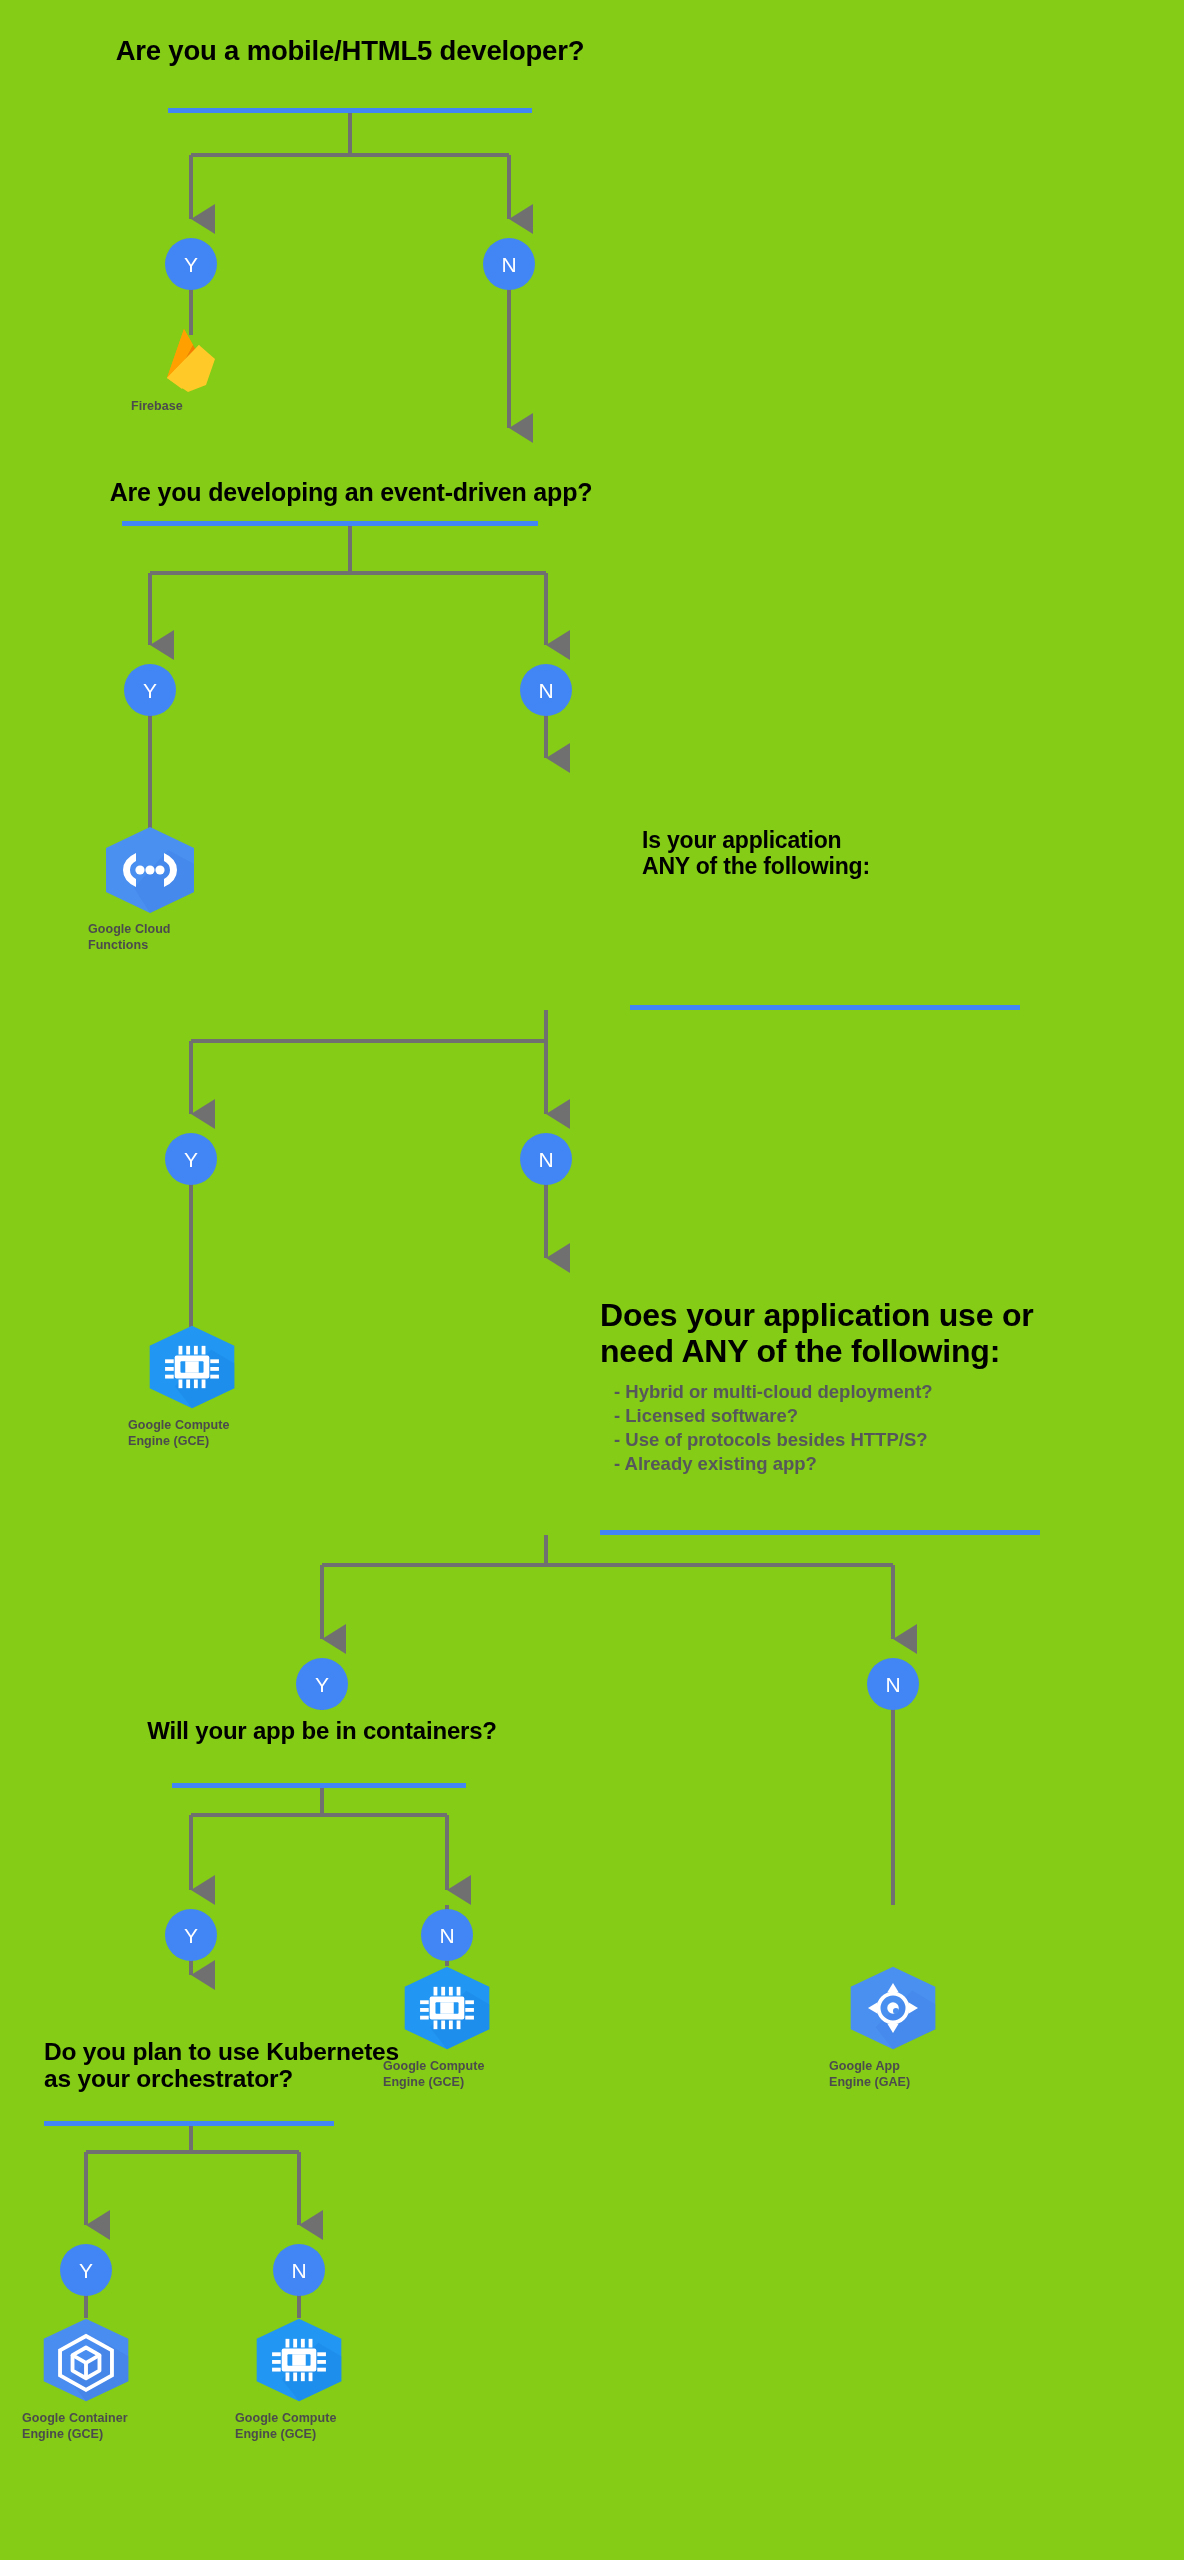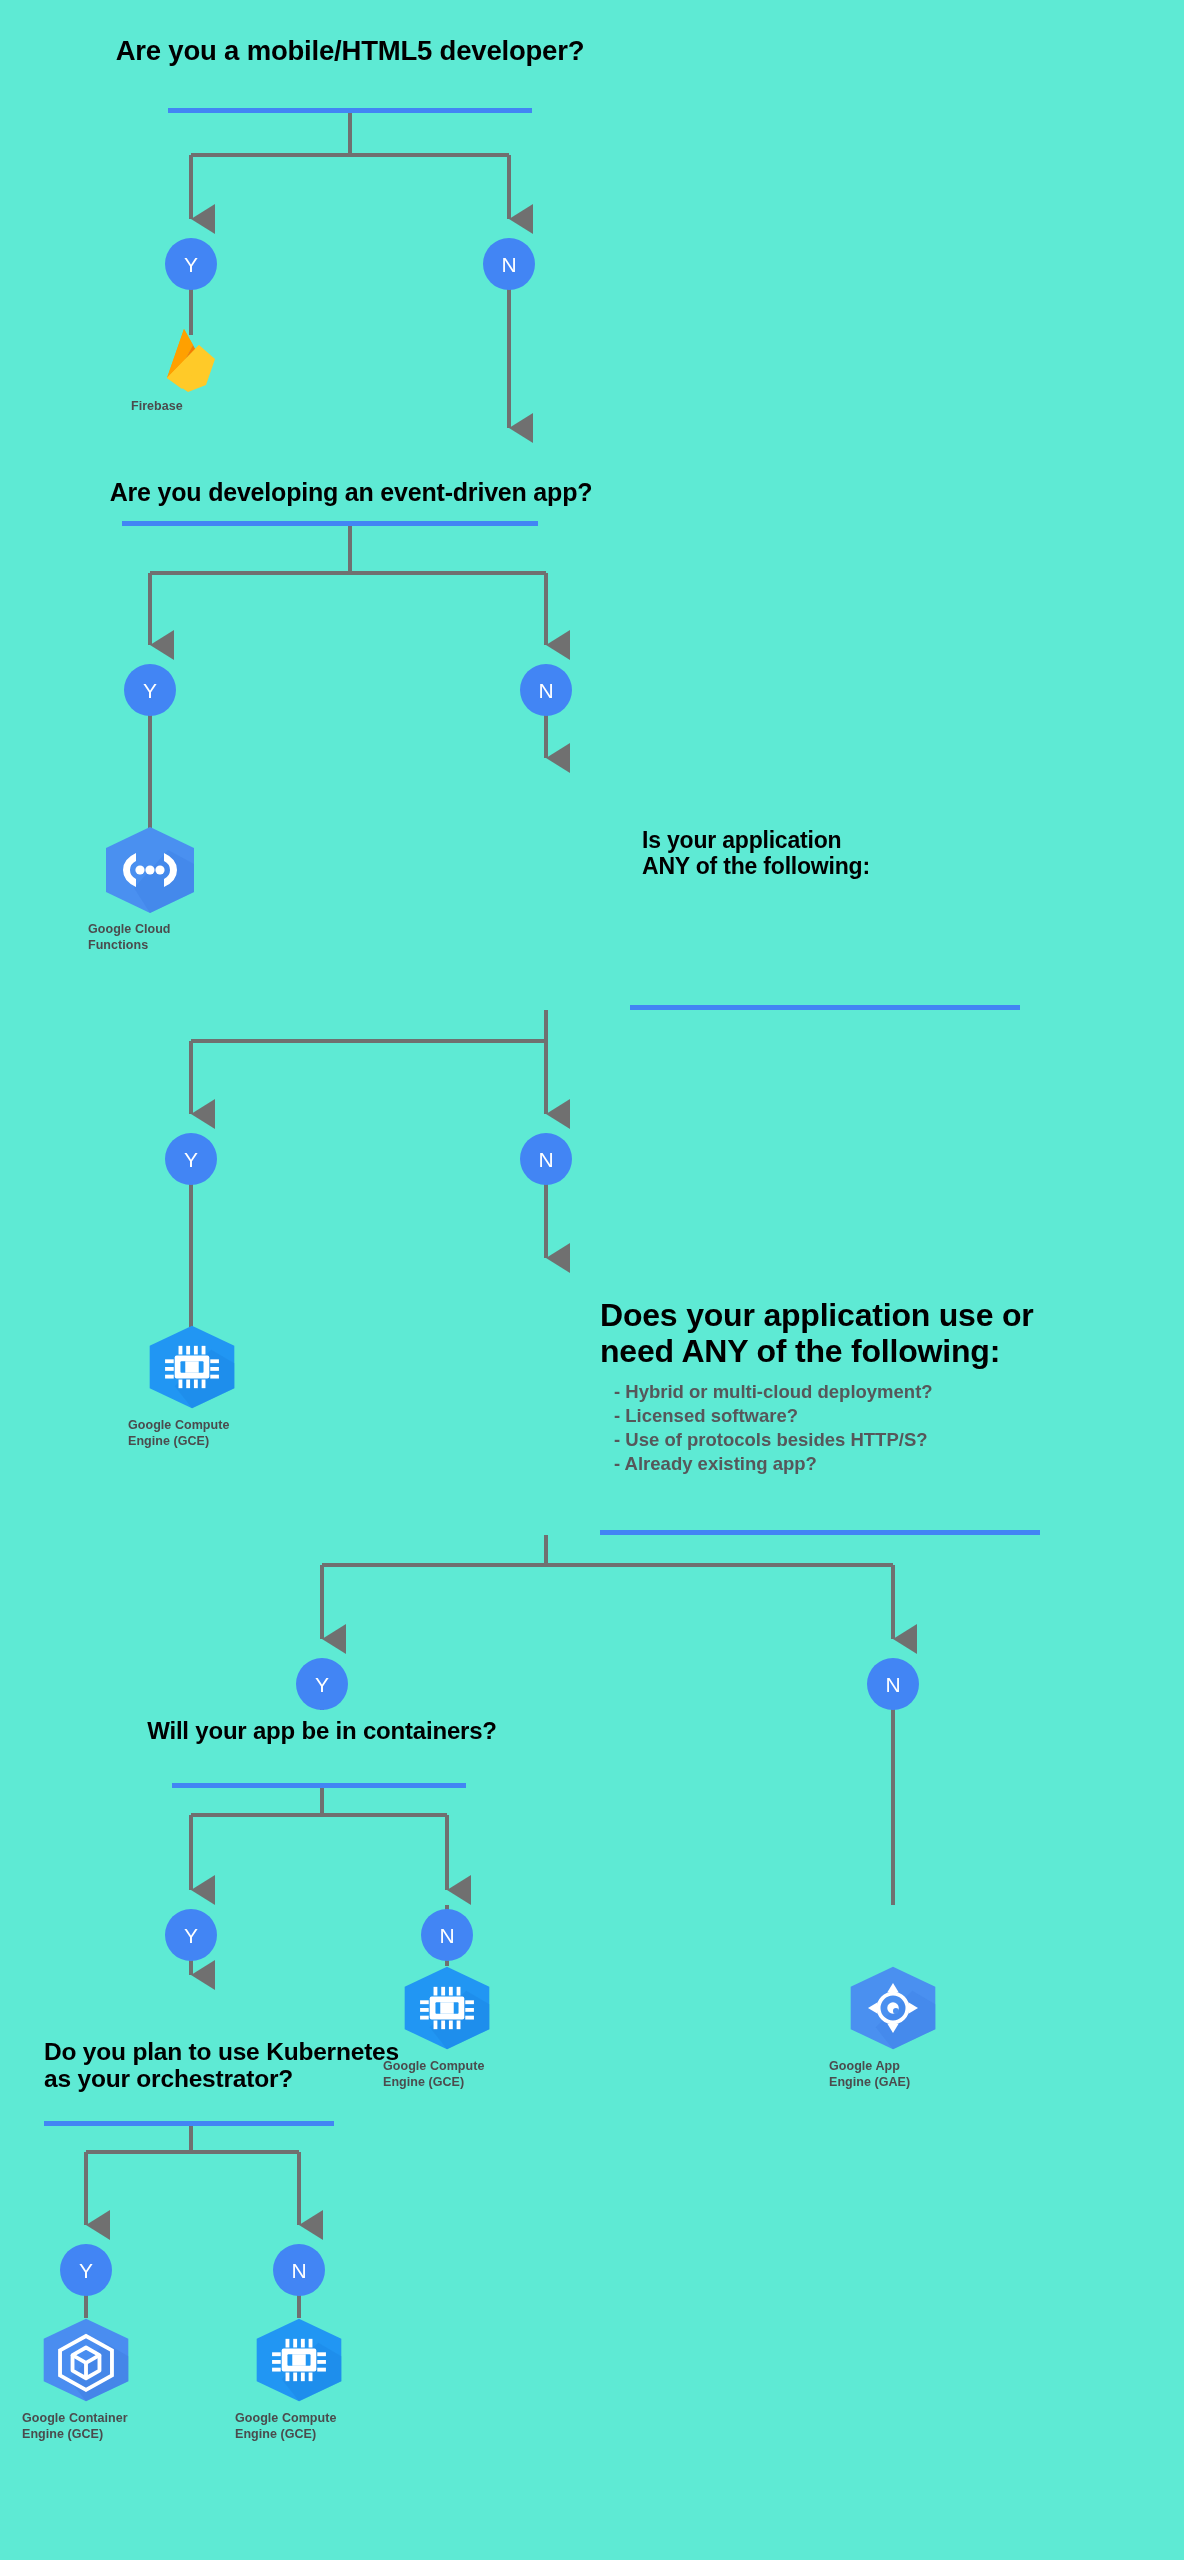--- a/index.html
+++ b/index.html
@@ -4,21 +4,21 @@
 <style>
   html,body{margin:0;padding:0;background:#ffffff;}
   body{
     font-family:"Liberation Sans", sans-serif;
     -webkit-font-smoothing:antialiased;
   }
   #stage{
     position:relative;
     width:1184px;
     height:2560px;
-    background:#5eead4;
+    background:#84cc16;
     overflow:hidden;
   }
   #wires{position:absolute;left:0;top:0;width:1184px;height:2560px;}
 
   
   .qblock{position:absolute;}
   .qtitle{
     font-weight:bold;
     color:#000000;
     line-height:1.12;

